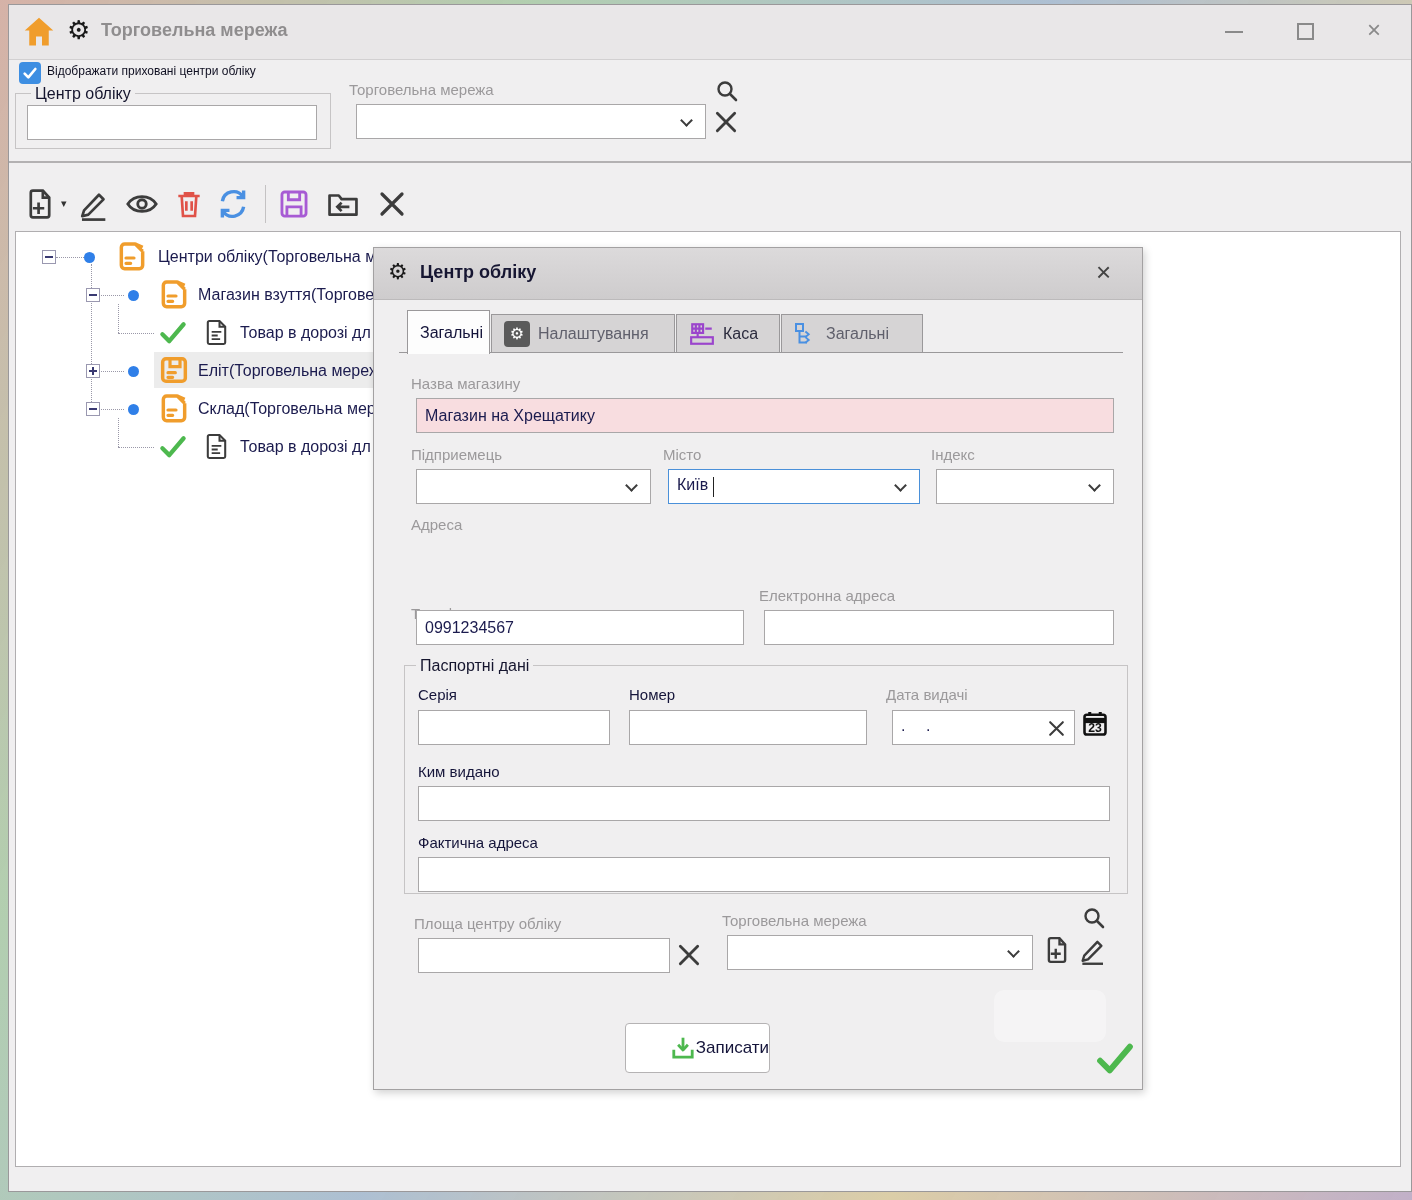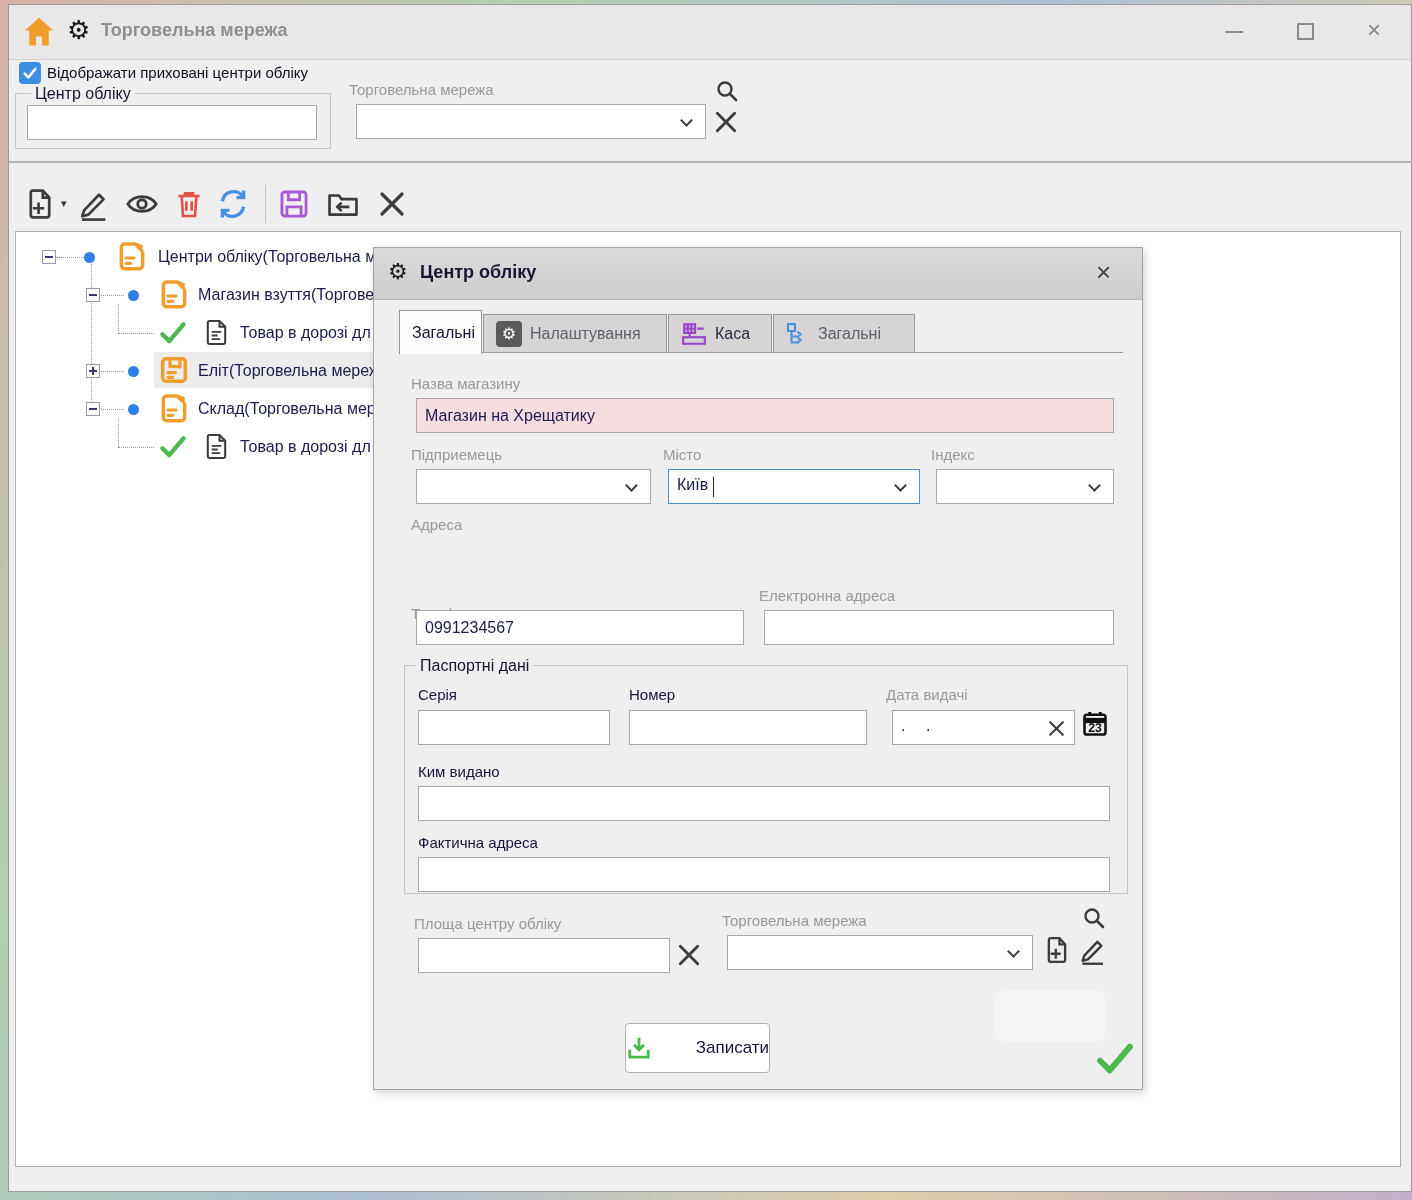--- a/index.html
+++ b/index.html
@@ -33,27 +33,27 @@
   .expander b { position:absolute; top:2px; bottom:2px; left:5px; width:2px; background:#3a3a72; }
   .dot { width:11px; height:11px; border-radius:50%; background:#2f7fe8; }
   .dotted-v { border-left:1px dotted #9a98a8; }
   .dotted-h { border-top:1px dotted #9a98a8; }
   .dlg { left:373px; top:247px; width:770px; height:843px; background:#f0eff0;
     border:1px solid #a3a1a2; box-shadow:2px 3px 8px rgba(0,0,0,.18); z-index:10; }
   .dlg-titlebar { left:0; top:0; right:0; height:52px;
     background:linear-gradient(#dcdadb,#cecccd); border-bottom:1px solid #bcbabb; }
   .dlg-title { font-size:18px; font-weight:bold; color:#161632; }
   .tab { position:absolute; top:66px; height:39px; background:#d6d4d5;
-    border:1px solid #9a989a; display:flex; align-items:center; gap:8px; padding:0 12px; }
+    border:1px solid #9a989a; display:flex; align-items:center; gap:8px; padding:0 12px;margin-left:8px; }
   .tab .tlbl { font-size:16px; color:#60606c; }
   .tab.active { top:62px; height:44px; background:#fdfdfd; border-bottom:none; z-index:3; }
   .tab.active .tlbl { color:#14143a; }
   .gearchar { font-family:"DejaVu Sans", sans-serif; line-height:1; }
   .btn { position:absolute; background:#fff; border:1px solid #b5b3b4; border-radius:4px;
-    display:flex; align-items:center; justify-content:space-between; 
+    display:flex; align-items:center; justify-content:flex-end; 
     font-size:17px; color:#14143a; }
   svg { display:block; }
 </style>
 </head>
 <body>
 
 <svg width="0" height="0" style="position:absolute">
   <defs>
     <symbol id="s-home" viewBox="0 0 24 24">
         <path d="M12 2.5 L2.5 11 H5.5 V21 H10 v-6 h4 v6 H18.5 V11 H21.5 Z" fill="#f09d2c"></path>
@@ -155,21 +155,21 @@
     <div class="abs ctrl" style="left:1216px;top:26px;width:18px;height:2px;background:#8a8a8a"></div>
     <div class="abs" style="left:1288px;top:18px;width:17px;height:17px;border:2px solid #8a8a8a"></div>
     <span class="abs ctrl" style="left:1358px;top:11px;font-size:24px">×</span>
   </div>
 
   <div class="abs" style="left:10px;top:57px;width:22px;height:22px;border-radius:4px;background:#3d8ee2">
     <svg style="margin:3px" width="16" height="16">
         <use href="#s-checkw" width="16" height="16"></use>
       </svg>
   </div>
-  <span class="abs" style="left:38px;top:59px;font-size:15px;color:#101022">Відображати приховані центри обліку</span>
+  <span class="abs" style="left:38px;top:59px;font-size:12px;color:#101022">Відображати приховані центри обліку</span>
 
   <div class="abs gbox" style="left:6px;top:88px;width:316px;height:56px"></div>
   <span class="abs gbox-label" style="left:22px;top:80px">Центр обліку</span>
   <input class="abs tinput" style="left: 18px; top: 100px; width: 290px;" value="">
 
   <span class="abs glabel" style="left:340px;top:76px">Торговельна мережа</span>
   <div class="abs combo" style="left:347px;top:99px;width:350px">
     <span class="val"></span>
     <i class="chev"></i>
   </div>

